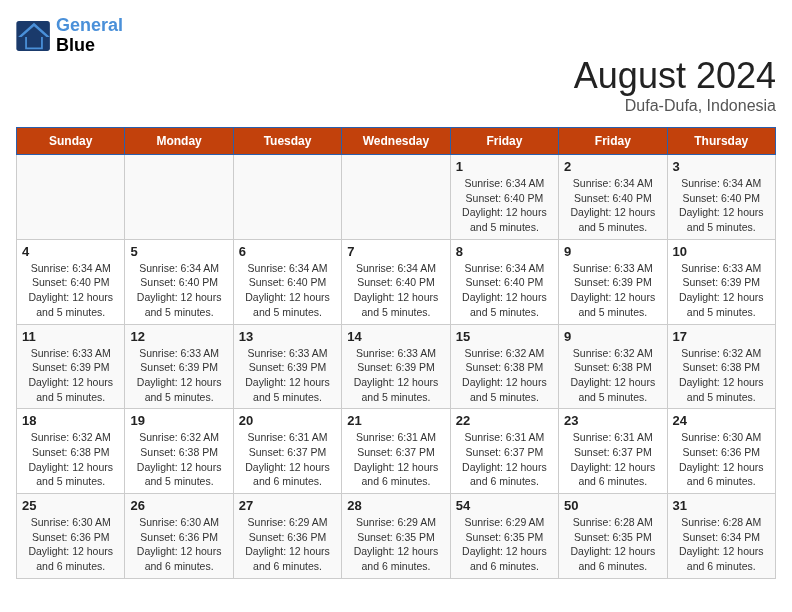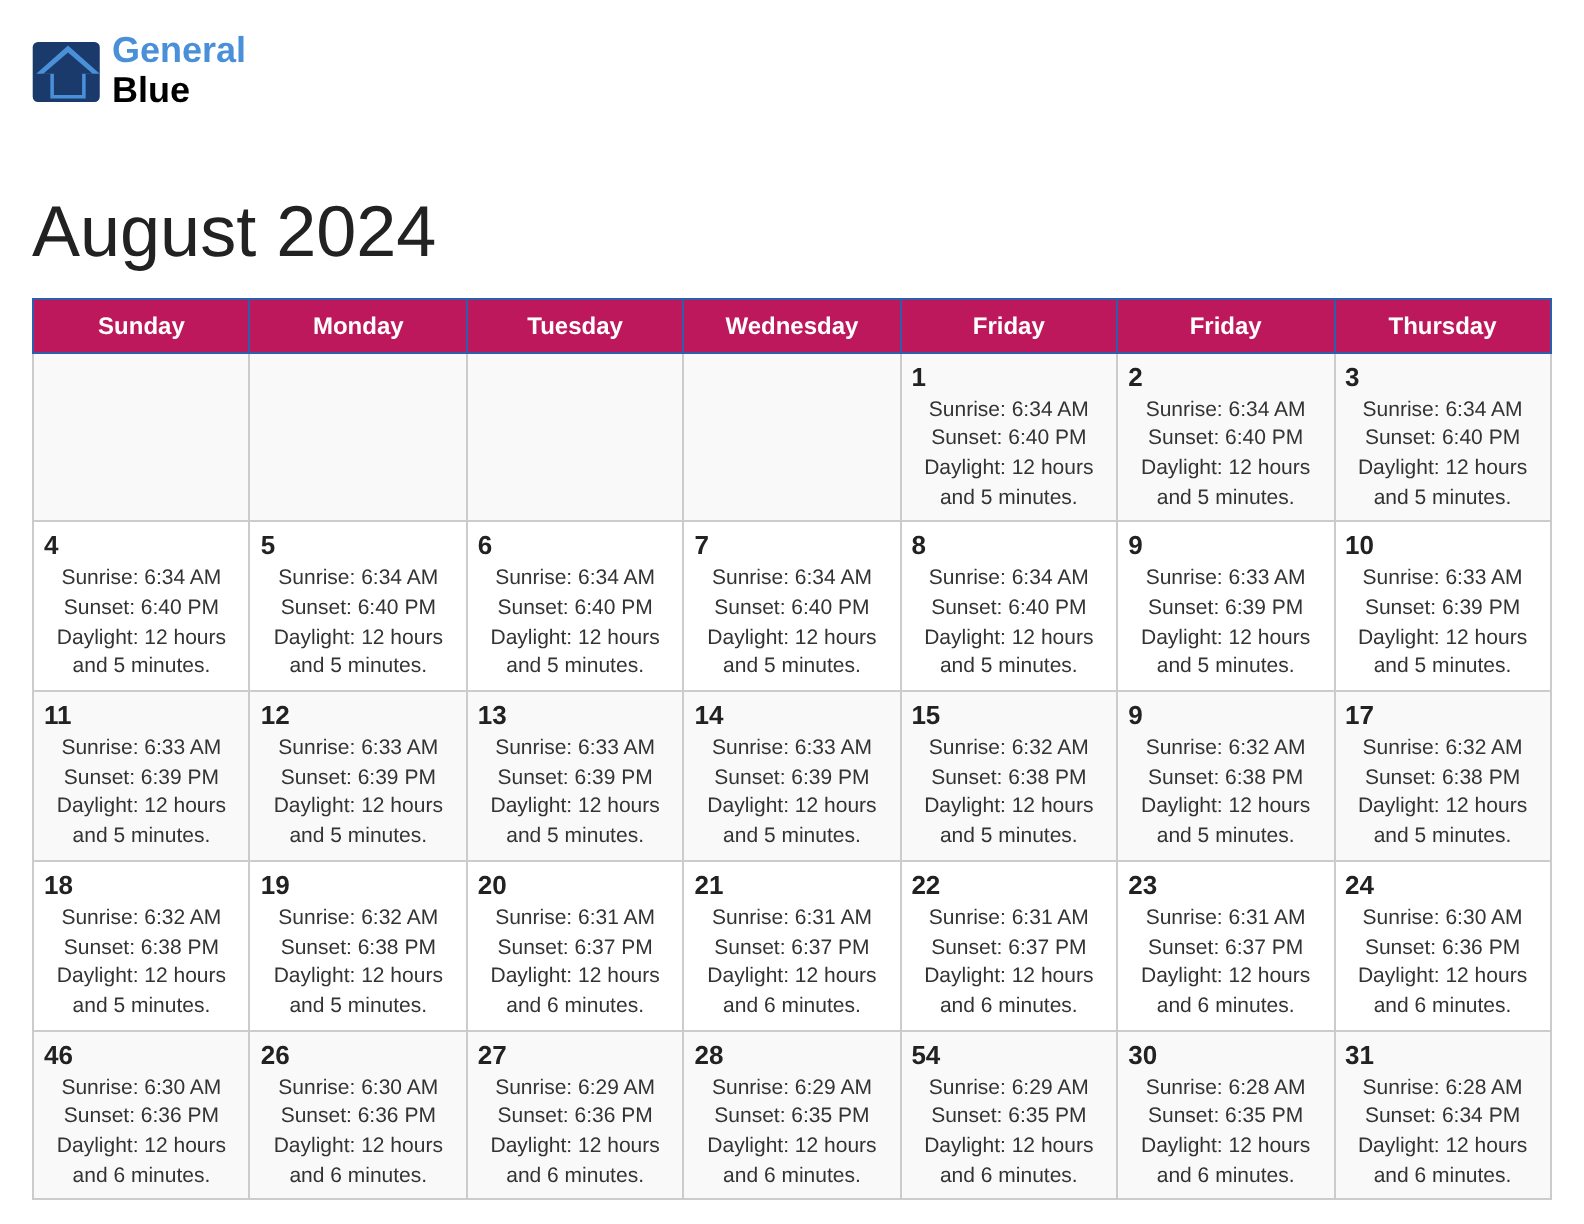--- a/index.html
+++ b/index.html
@@ -8,21 +8,20 @@
       background: #fff;
       width: 792px;
       min-height: 612px;
       padding: 16px;
     }
     .header {
       display: flex;
       justify-content: space-between;
       align-items: flex-start;
       margin-bottom: 12px;
-      flex-direction: column;
     }
     .logo {
       display: flex;
       align-items: center;
       gap: 4px;
     }
     .logo-text {
       font-size: 18px;
       font-weight: bold;
       color: #1a3a6b;
@@ -48,21 +47,21 @@
       font-size: 16px;
       font-weight: normal;
       color: #555;
     }
     table {
       width: 100%;
       border-collapse: collapse;
       font-size: 11px;
     }
     thead tr th {
-      background: #be185d;
+      background: #c2410c;
       color: #fff;
       text-align: center;
       padding: 6px 4px;
       font-size: 12px;
       font-weight: bold;
       border: 1px solid #2b5fac;
     }
     tbody tr td {
       border: 1px solid #ccc;
       vertical-align: top;
@@ -105,20 +104,21 @@
       <polygon points="20,6 34,18 28,18 28,30 12,30 12,18 6,18" fill="#1a3a6b"></polygon>
     </svg>
     <div>
       <div class="logo-text">
         <span>General</span><br><span style="color:#000000">Blue</span>
       </div>
     </div>
   </div>
   <div class="title-block">
     <h1>August 2024</h1>
+    <h2>Dufa-Dufa, Indonesia</h2>
   </div>
 </div>
 
 <table>
   <thead>
     <tr>
     <th>Sunday</th>
         <th>Monday</th>
         <th>Tuesday</th>
         <th>Wednesday</th>
@@ -303,21 +303,21 @@
         <td>
           <span class="day-num">24</span>
           <div class="day-info" style="white-space: pre-line;">Sunrise: 6:30 AM
 Sunset: 6:36 PM
 Daylight: 12 hours
 and 6 minutes.</div>
         </td>
       </tr>
       <tr>
         <td>
-          <span class="day-num">46</span>
+          <span class="day-num">25</span>
           <div class="day-info" style="white-space: pre-line;">Sunrise: 6:30 AM
 Sunset: 6:36 PM
 Daylight: 12 hours
 and 6 minutes.</div>
         </td>
         <td>
           <span class="day-num">26</span>
           <div class="day-info" style="white-space: pre-line;">Sunrise: 6:30 AM
 Sunset: 6:36 PM
 Daylight: 12 hours
@@ -338,21 +338,21 @@
 and 6 minutes.</div>
         </td>
         <td>
           <span class="day-num">54</span>
           <div class="day-info" style="white-space: pre-line;">Sunrise: 6:29 AM
 Sunset: 6:35 PM
 Daylight: 12 hours
 and 6 minutes.</div>
         </td>
         <td>
-          <span class="day-num">30</span>
+          <span class="day-num">50</span>
           <div class="day-info" style="white-space: pre-line;">Sunrise: 6:28 AM
 Sunset: 6:35 PM
 Daylight: 12 hours
 and 6 minutes.</div>
         </td>
         <td>
           <span class="day-num">31</span>
           <div class="day-info" style="white-space: pre-line;">Sunrise: 6:28 AM
 Sunset: 6:34 PM
 Daylight: 12 hours

